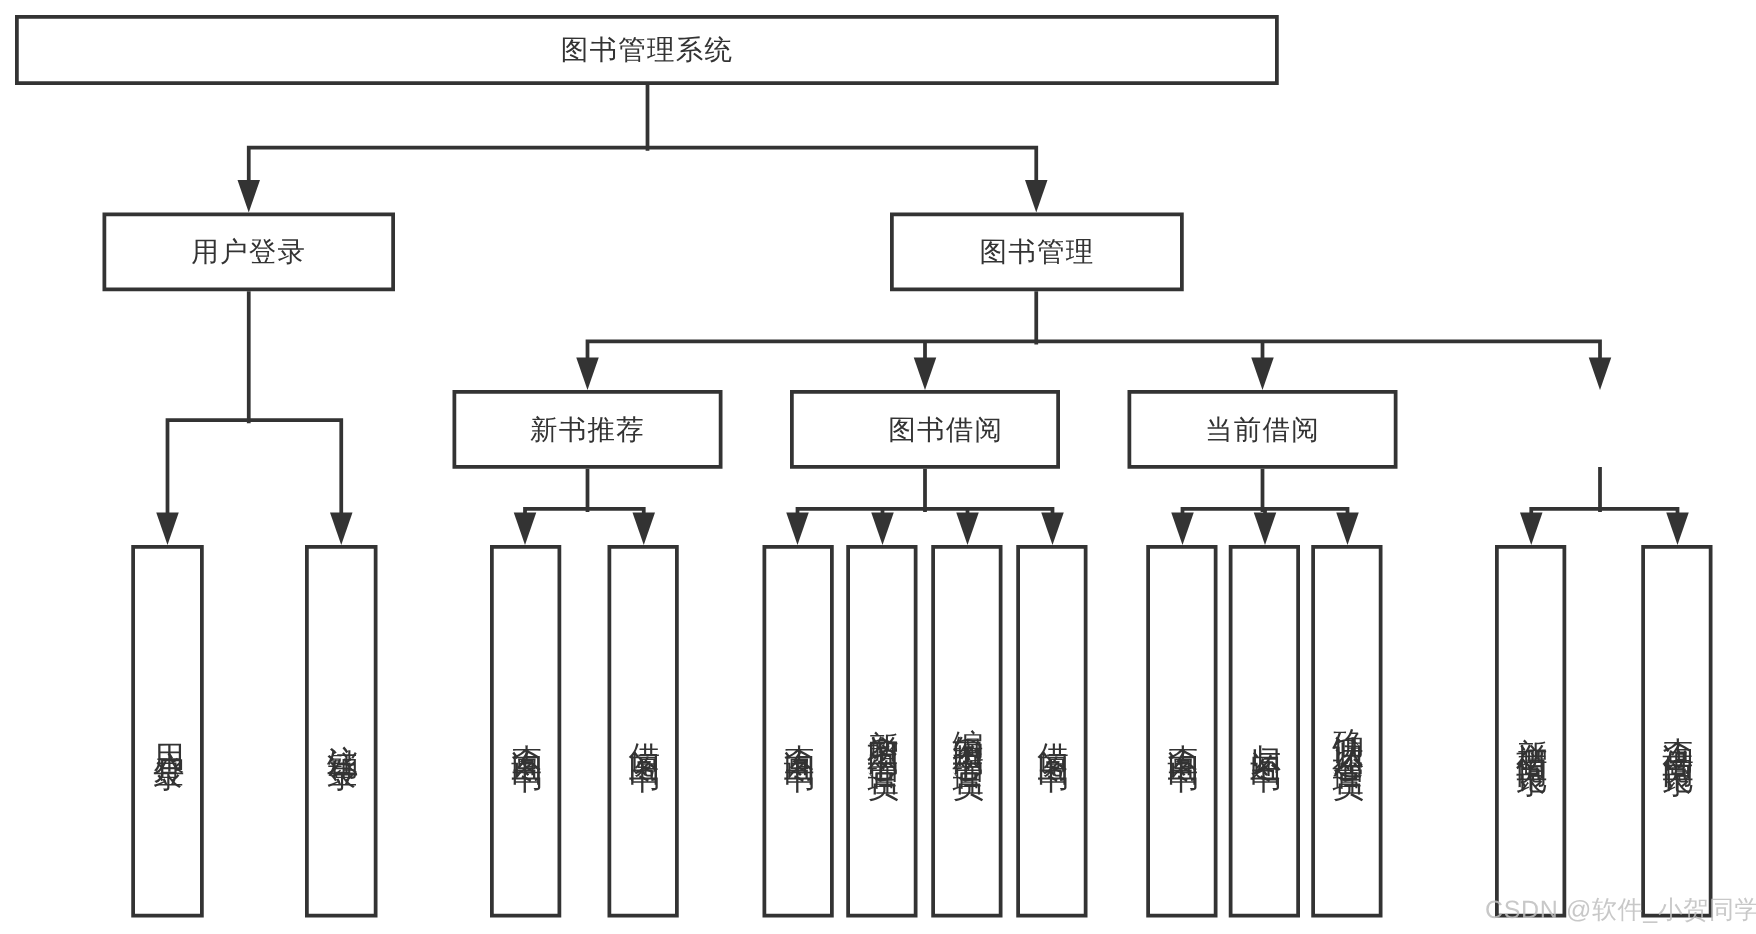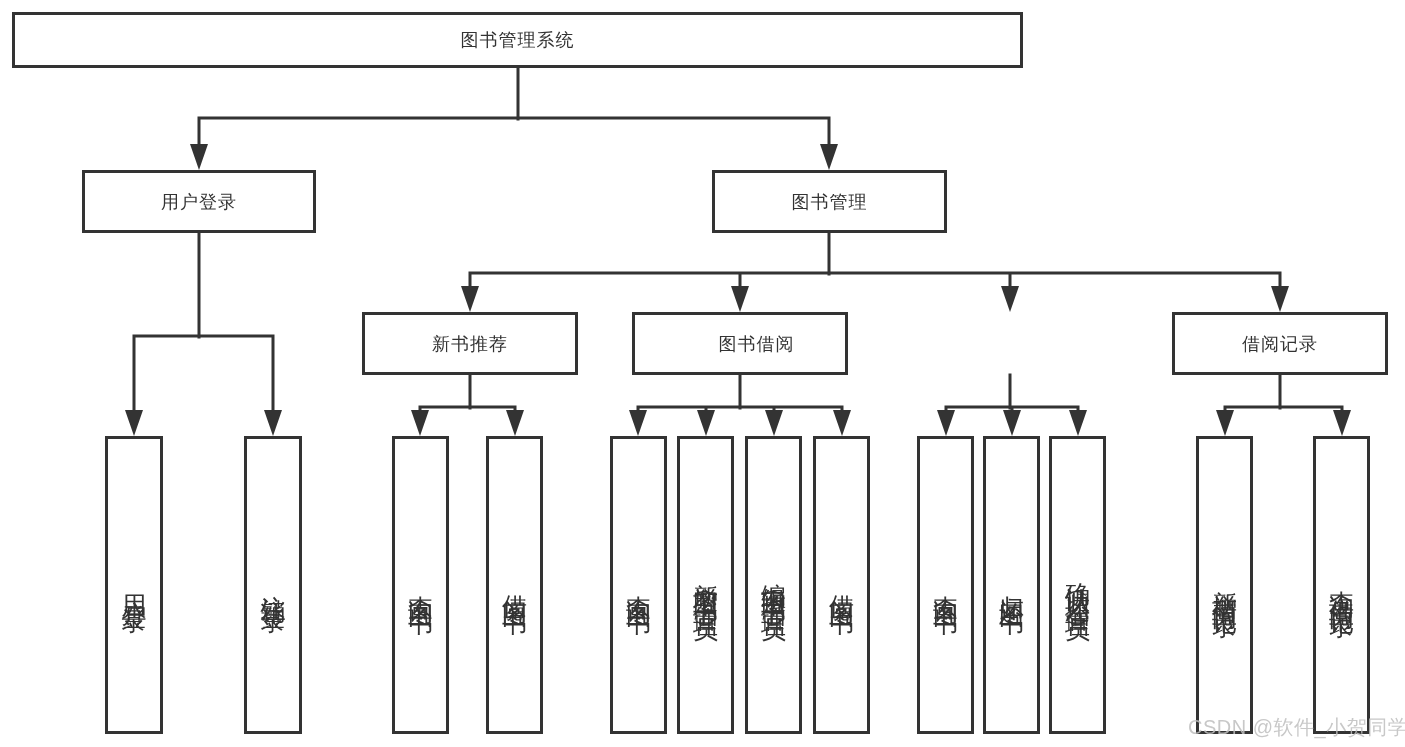--- a/index.html
+++ b/index.html
@@ -27,21 +27,21 @@
     border: 3px solid #333333;
     background: #ffffff;
     color: #333333;
     display: flex;
     align-items: center;
     justify-content: center;
     z-index: 2;
     text-align: center;
   }
   .hnode {
-    font-size: 18px;
+    font-size: 22px;
     letter-spacing: 1px;
     text-align: right;
   }
   .leaf {
     writing-mode: vertical-rl;
     text-orientation: mixed;
     font-size: 25px;
     letter-spacing: 5px;
     line-height: 1;
   }
@@ -110,21 +110,21 @@
     <use href="#ah" transform="translate(1342,436)"></use>
   </svg>
 
   <div class="node hnode" style="left:12px; top:12px; width:1011px; height:56px;">图书管理系统</div>
 
   <div class="node hnode" style="left:82px; top:170px; width:234px; height:63px;">用户登录</div>
   <div class="node hnode" style="left:362px; top:312px; width:216px; height:63px;">新书推荐</div>
 
   <div class="node hnode" style="left:712px; top:170px; width:235px; height:63px;">图书管理</div>
   <div class="node hnode" style="left:632px; top:312px; width:216px; height:63px;padding-left:33px;">图书借阅</div>
-  <div class="node hnode" style="left:1172px; top:312px; width:216px; height:63px;">借阅记录</div>
+  <div class="node hnode" style="left:902px; top:312px; width:216px; height:63px;">当前借阅</div>
 
   <div class="node leaf" style="left:105px; top:436px; width:58px; height:298px;">用户登录</div>
   <div class="node leaf" style="left:244px; top:436px; width:58px; height:298px;">注销登录</div>
 
   <div class="node leaf" style="left:392px; top:436px; width:57px; height:298px;">查询图书</div>
   <div class="node leaf" style="left:486px; top:436px; width:57px; height:298px;">借阅图书</div>
 
   <div class="node leaf" style="left:610px; top:436px; width:57px; height:298px;">查询图书</div>
   <div class="node leaf" style="left:677px; top:436px; width:57px; height:298px;">新增图书（管理员）</div>
   <div class="node leaf" style="left:745px; top:436px; width:57px; height:298px;">编辑图书（管理员）</div>

